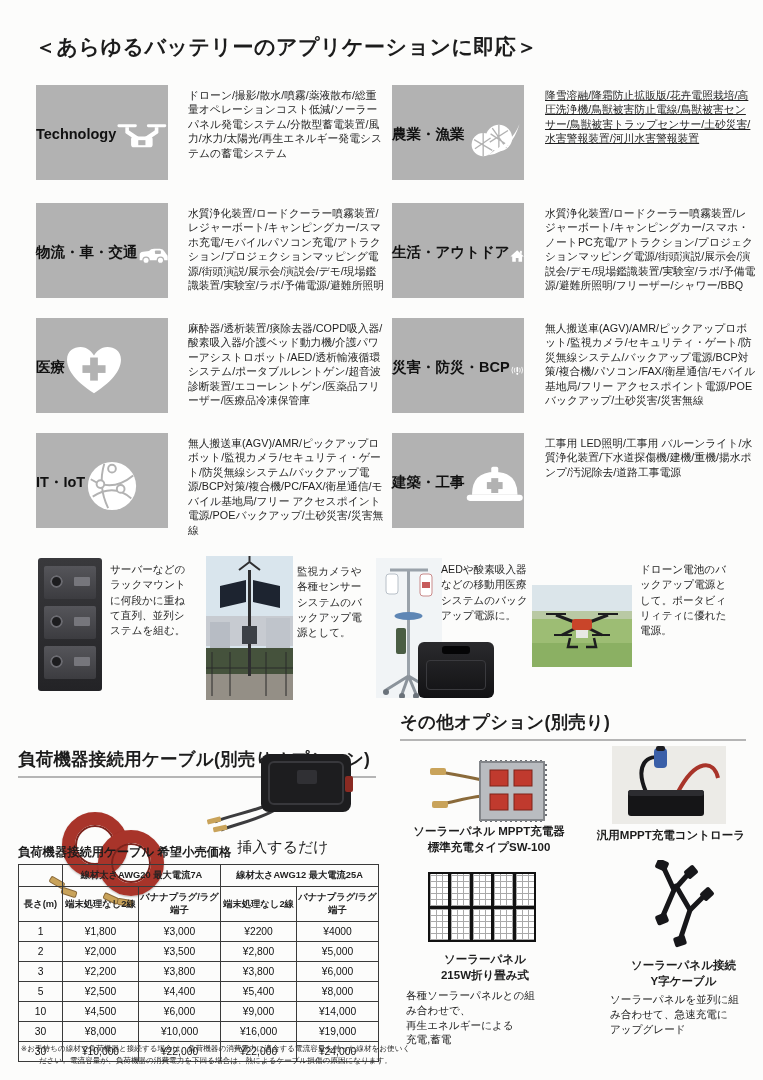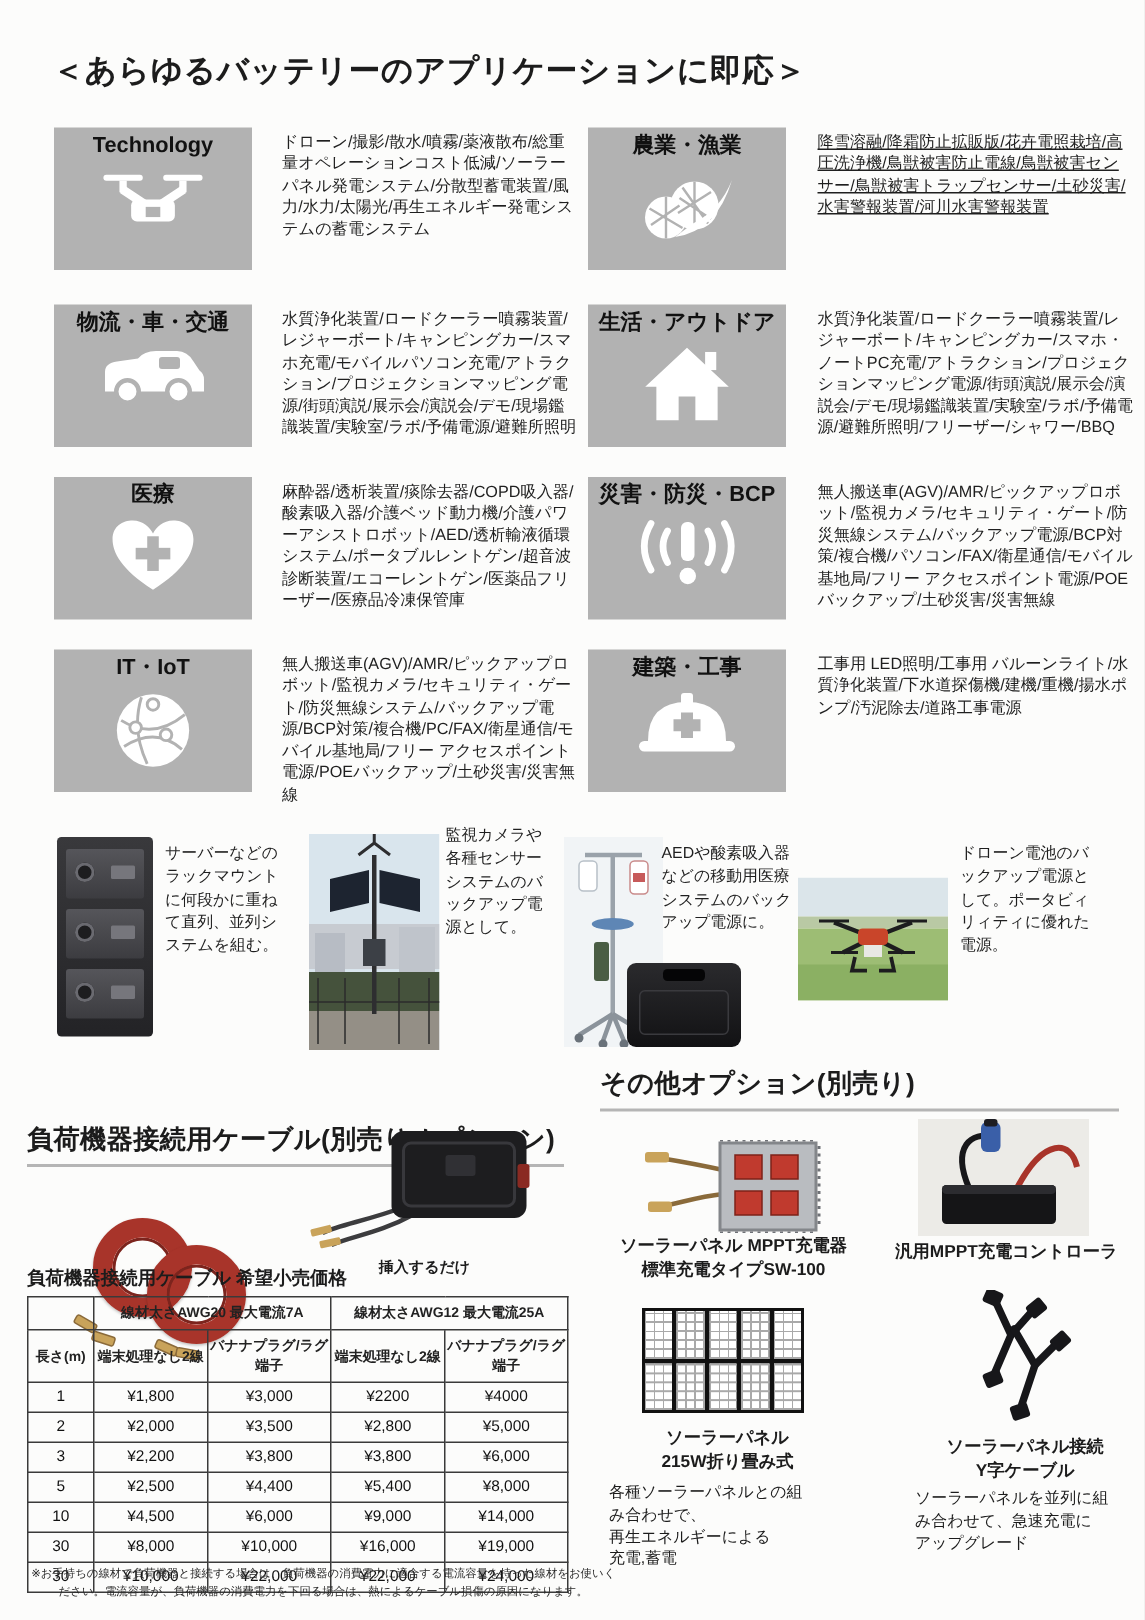--- a/index.html
+++ b/index.html
@@ -11,21 +11,21 @@
     color:#1c1c1c;
   }
   .abs { position:absolute; }
 
   
   .page-title { font-size:21px; font-weight:bold; letter-spacing:0.5px; }
 
   
   .icon-box {
     width:132px; height:95px; background:#b2b2b2;
-    display:flex; flex-direction:column; align-items:center;
+    display:flex; flex-direction:row; align-items:center;
     padding-top:5px;
   }
   .cat-title { font-size:14.5px; font-weight:bold; color:#111; line-height:1.1; white-space:nowrap; }
   .cat-icon { margin-top:6px; }
   .cat-desc { font-size:10.8px; line-height:1.34; color:#1f1f1f; text-align:left; }
 
   
   .photo-caption { font-size:10.6px; line-height:1.45; color:#1f1f1f; }
 
   
@@ -63,21 +63,21 @@
   .option-label { font-size:11.5px; font-weight:bold; text-align:center; line-height:1.35; white-space:pre-line; }
   .option-desc { font-size:10.6px; line-height:1.4; white-space:pre-line; }
 
   
   table.price { border-collapse:collapse; width:360px; table-layout:fixed; }
   table.price th, table.price td { border:1px solid #3a3a3a; text-align:center; padding:4px 1px; }
   table.price th { font-size:9.3px; font-weight:bold; color:#222; }
   table.price td { font-size:10.3px; color:#111; height:18px; }
   .table-title { font-size:12.3px; font-weight:bold; }
   .footnote { font-size:7.6px; line-height:1.55; color:#2a2a2a; }
-  .insert-note { font-size:10px; font-weight:bold; text-align:center; }
+  .insert-note { font-size:15px; font-weight:normal; text-align:center; }
 </style>
 </head>
 <body>
 
 <div id="page">
 
   <div class="abs page-title" style="left:35px; top:33px;">＜あらゆるバッテリーのアプリケーションに即応＞</div>
 
   <div class="abs icon-box" style="left:36px; top:85px;">
     <div class="cat-title">Technology</div>
@@ -205,21 +205,21 @@
     <rect y="118" width="87" height="26" fill="#948f86"></rect>
     <g stroke="#2b2b2b" stroke-width="1">
         <path d="M6 96 L6 140 M24 96 L24 140 M60 96 L60 140 M80 96 L80 140 M0 112 L87 112"></path>
       </g>
     <rect x="42" y="14" width="3" height="106" fill="#2e2e30"></rect>
     <path d="M43.5 6 L33 14 M43.5 6 L54 14 M43.5 6 L43.5 0" stroke="#2e2e30" stroke-width="2" fill="none"></path>
     <path d="M14 30 L40 24 L40 46 L14 52 Z" fill="#1d2430"></path>
     <path d="M47 24 L74 30 L74 52 L47 46 Z" fill="#1d2430"></path>
     <rect x="36" y="70" width="15" height="18" fill="#3c4046"></rect>
   </svg>
-  <div class="abs photo-caption" style="left:297px; top:550px; width:74px;">監視カメラや各種センサーシステムのバックアップ電源として。</div>
+  <div class="abs photo-caption" style="left:297px; top:564px; width:74px;">監視カメラや各種センサーシステムのバックアップ電源として。</div>
 
   <svg class="abs photo" style="left:376px; top:558px;" width="66" height="140" viewBox="0 0 66 140">
     <rect width="66" height="140" fill="#f1f4f6"></rect>
     <rect x="31" y="12" width="3" height="110" fill="#9aa2aa"></rect>
     <path d="M14 12 L52 12" stroke="#9aa2aa" stroke-width="3"></path>
     <rect x="10" y="16" width="12" height="20" rx="3" fill="#fff" stroke="#b8c0c8"></rect>
     <rect x="44" y="16" width="12" height="22" rx="3" fill="#fff" stroke="#c98a8a"></rect>
     <rect x="46" y="24" width="8" height="6" fill="#c75a5a"></rect>
     <ellipse cx="32.5" cy="58" rx="14" ry="4" fill="#5e86b5"></ellipse>
     <rect x="20" y="70" width="10" height="26" rx="2" fill="#4a5d44"></rect>

